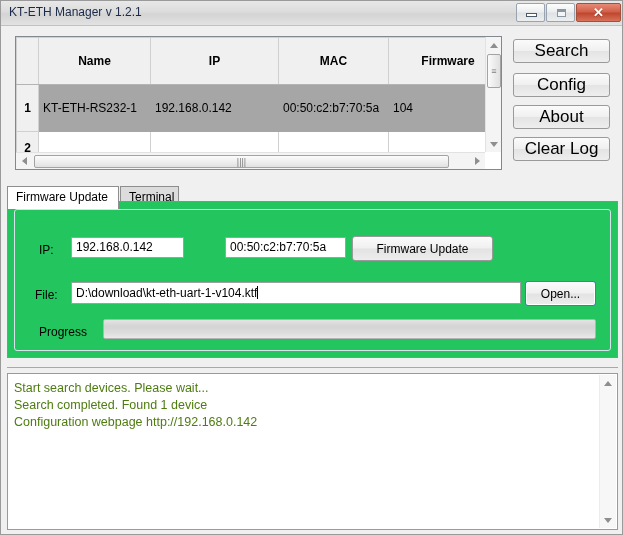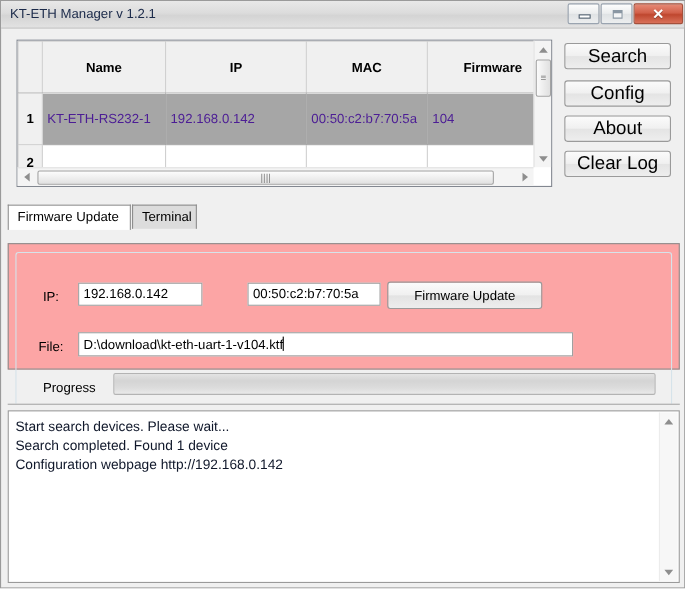--- a/index.html
+++ b/index.html
@@ -137,21 +137,21 @@
   }
   table.devices td.rowhdr {
     width: 22px;
     background: #f0f0f0;
     text-align: center;
     font-weight: bold;
     padding: 0;
   }
   table.devices tr.selected td:not(.rowhdr) {
     background: #a6a6a6;
-    color: #4c1d95;
+    color: #000000;
     border-color: #a6a6a6;
   }
   .col-name  { width: 112px; }
   .col-ip    { width: 128px; }
   .col-mac   { width: 110px; }
   .col-fw    { width: 119px; }
 
   
   .vscroll {
     position: absolute;
@@ -256,25 +256,25 @@
     color: #000;
     white-space: nowrap;
   }
   .tab.active {
     background: #ffffff;
     height: 23px;
     z-index: 3;
   }
   .tabpanel {
     position: absolute;
-    left: 6px; top: 220px;
+    left: 6px; top: 200px;
     width: 611px;
-    height: 115px;
+    height: 157px;
     border: 1px solid #8e8e8e;
-    background: #fca5a5;
+    background: #22c55e;
     box-sizing: border-box;
   }
   .groupbox {
     position: absolute;
     left: 6px; top: 7px;
     width: 597px;
     height: 142px;
     border: 1px solid #d6e3ea;
     border-radius: 3px;
     box-sizing: border-box;
@@ -354,21 +354,21 @@
     background: #ffffff;
     border: 1px solid #9a9a9a;
     box-sizing: border-box;
   }
   .log-text {
     position: absolute;
     left: 6px; top: 6px;
     right: 20px;
     font-size: 12.5px;
     line-height: 17px;
-    color: #0f172a;
+    color: #4d7c0f;
     white-space: pre;
   }
   .log-vscroll {
     position: absolute;
     right: 1px; top: 1px; bottom: 1px;
     width: 17px;
     background: #f7f7f7;
     border-left: 1px solid #ececec;
     box-sizing: border-box;
   }
@@ -476,20 +476,21 @@
       <div class="textbox" style="left:56px; top:27px; width:113px;">192.168.0.142</div>
 
       <div class="form-label" style="left:178px; top:33px;margin-left:48px;">MAC:</div>
       <div class="textbox" style="left:210px; top:27px; width:121px;">00:50:c2:b7:70:5a</div>
 
       <button class="push-btn" style="left:337px; top:26px; width:141px; height:25px;">Firmware Update</button>
 
       <div class="form-label" style="left:20px; top:78px;">File:</div>
       <div class="textbox" style="left:56px; top:72px; width:450px; height:22px; line-height:20px;"><span>D:\download\kt-eth-uart-1-v104.ktf</span><span class="caret"></span></div>
 
+      <button class="push-btn focused" style="left:510px; top:71px; width:71px; height:25px;">Open...</button>
 
       <div class="form-label" style="left:24px; top:115px;">Progress</div>
       <div class="progressbar" style="left:88px; top:109px; width:493px; height:20px;">
         <div class="progress-fill" id="progress-fill" style="width: 0%;"></div>
       </div>
     </div>
   </div>
 
   <div class="log-sep"></div>
   <div class="logbox">

